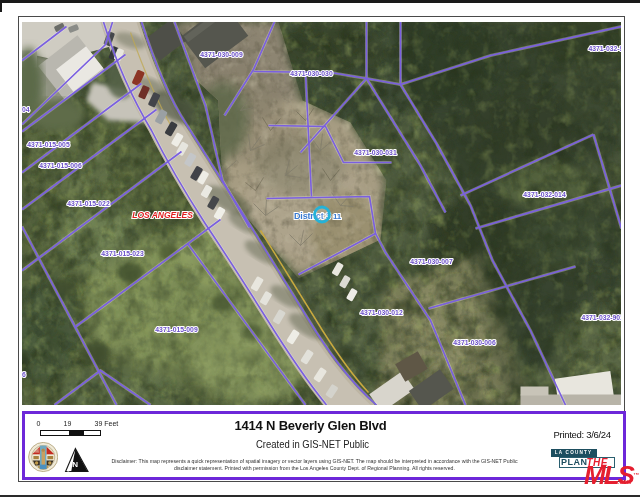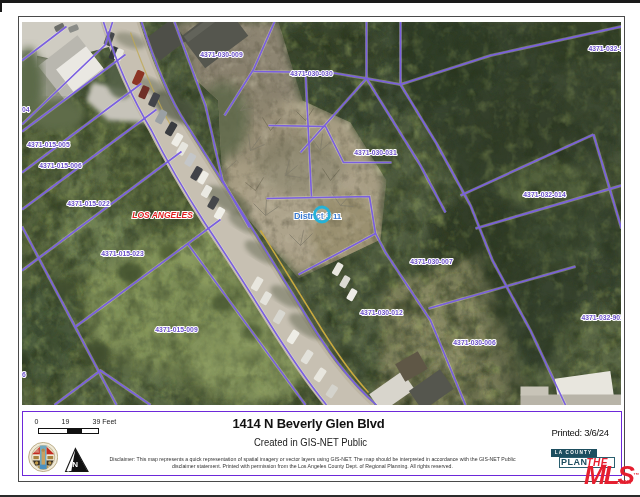--- a/index.html
+++ b/index.html
@@ -275,21 +275,21 @@
 <text x="21.5" y="376" text-anchor="start">6</text>
 </g>
 
 <text x="162" y="217" font-size="8.5" font-weight="bold" font-style="italic" fill="#e02020" text-anchor="middle" stroke="#fff" stroke-width="2" paint-order="stroke">LOS ANGELES</text>
 
 <text x="317" y="218" font-size="9" font-weight="bold" fill="#3a7ad0" text-anchor="middle" stroke="#fff" stroke-width="2" paint-order="stroke" letter-spacing="-0.2">District 3 <tspan font-size="8">11</tspan></text>
 <circle cx="321.5" cy="214" r="7.5" fill="rgba(255,255,255,0.2)" stroke="#25b2d8" stroke-width="2.8"></circle>
 </svg>
 </div>
 
-<div class="abs" style="left:21.5px;top:411px;width:598px;height:62.5px;border:1px solid #6d28d9;">
+<div class="abs" style="left:21.5px;top:411px;width:598px;height:62.5px;border:3px solid #6d28d9;">
 
   <div class="abs" style="left:11px;top:6px;width:120px;font-size:7px;color:#222;">
     <span class="abs" style="left:1px;">0</span>
     <span class="abs" style="left:28px;">19</span>
     <span class="abs" style="left:59px;">39 Feet</span>
   </div>
 
   <div class="abs" style="left:15px;top:15.5px;width:59px;height:4px;border:1px solid #111;background:#fff;">
     <div class="abs" style="left:28px;top:0;width:15px;height:4px;background:#111;"></div>
   </div>

